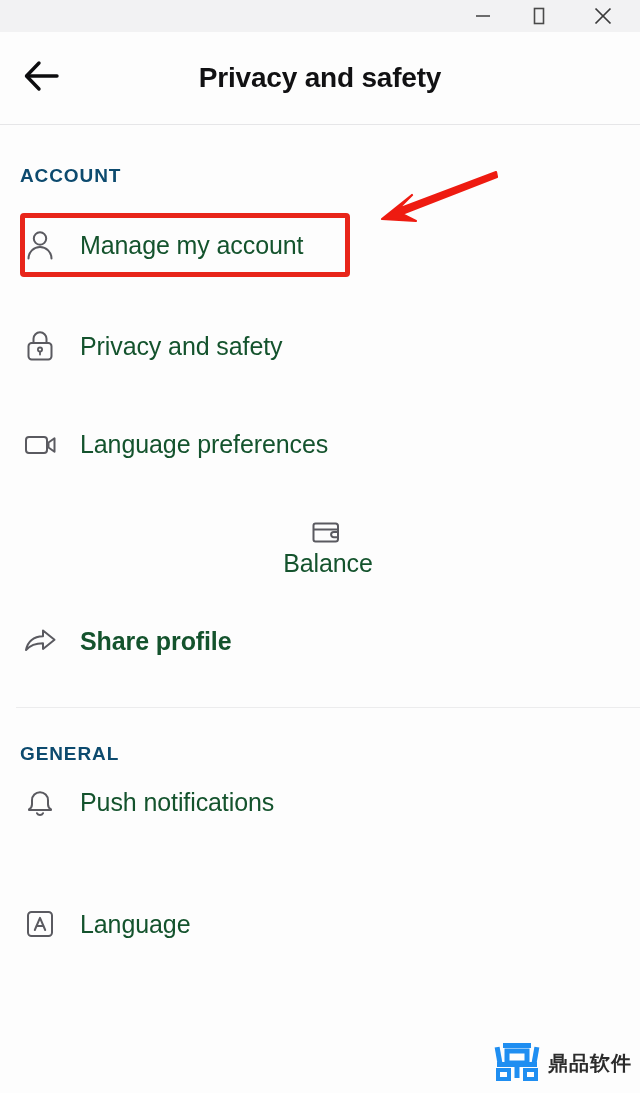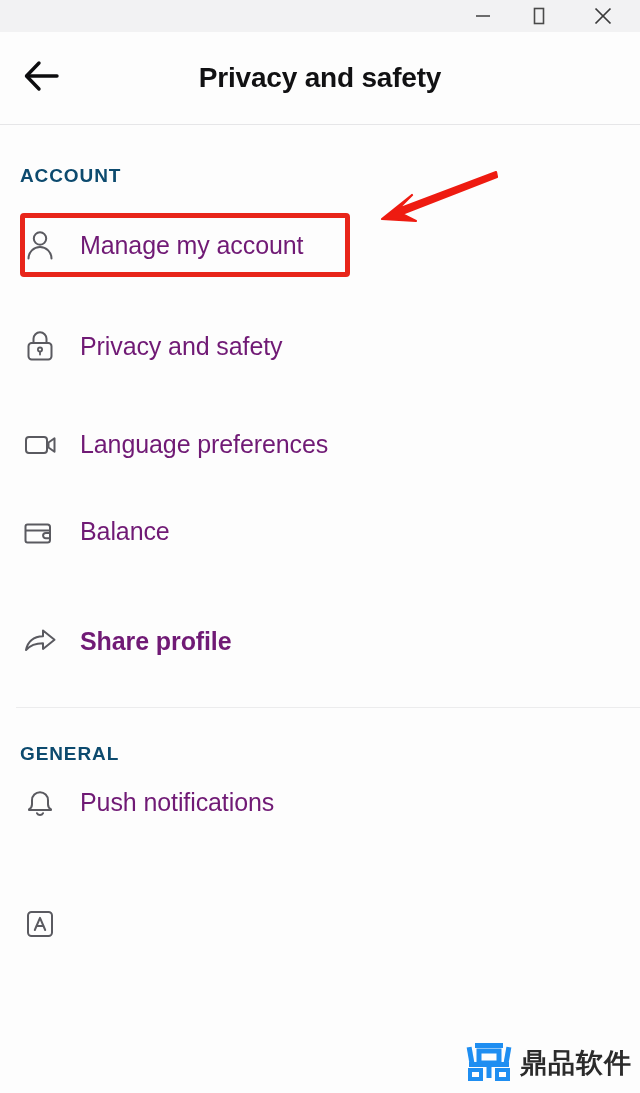--- a/index.html
+++ b/index.html
@@ -116,30 +116,30 @@
     margin-left: 16px;
     display: flex;
     align-items: center;
     justify-content: center;
     flex: none;
   }
   .row .ico svg { display: block; }
   .row .lbl {
     margin-left: 16px;
     font-size: 25px;
-    color: #701a75;
+    color: #14532d;
     letter-spacing: -0.1px;
     white-space: nowrap;
   }
 
   
   .row.r-manage   { top: 88px; }
   .row.r-privacy  { top: 189px; }
   .row.r-content  { top: 287px; }
-  .row.r-balance  { top: 374px; }
+  .row.r-balance  { top: 386px; flex-direction: column; }
   .row.r-share    { top: 484px; font-weight: bold; }
   .row.r-push     { top: 645px; align-items: center; }
   .row.r-language { top: 767px; }
   .row.r-wellbeing{ top: 865px; }
 
   
   .highlight-box {
     position: absolute;
     left: 20px;
     top: 213px;
@@ -164,21 +164,21 @@
     position: absolute;
     right: 8px;
     bottom: 6px;
     display: flex;
     align-items: center;
     gap: 8px;
   }
   .watermark .wm-logo { flex: none; }
   .watermark .wm-text {
     font-family: "DejaVu Sans", sans-serif;
-    font-size: 27px;
+    font-size: 20px;
     font-weight: 700;
     color: #2b2b2b;
     letter-spacing: 1px;
   }
 </style>
 </head>
 <body>
 
 <div class="titlebar">
   <div class="win-btn min">
@@ -288,20 +288,21 @@
   </div>
 
   <div class="row r-language">
     <span class="ico">
       <svg width="38" height="38" viewBox="0 0 38 38">
         <rect x="7" y="7" width="24" height="24" rx="3.5" fill="none" stroke="#5a5a60" stroke-width="2"></rect>
         <path d="M13.8 25 L19 12.8 L24.2 25" fill="none" stroke="#5a5a60" stroke-width="2" stroke-linejoin="round" stroke-linecap="round"></path>
         <line x1="15.8" y1="21" x2="22.2" y2="21" stroke="#5a5a60" stroke-width="2" stroke-linecap="round"></line>
       </svg>
     </span>
+    <span class="lbl">Language</span>
   </div>
 
 
 </div>
 
 <div class="highlight-box"></div>
 
 <div class="arrow-annotation">
   <svg width="130" height="72" viewBox="0 0 130 72">
     <path d="M128 4 L30 41 L44 27 L14 51 L48 53 L34 46 L129 9 Z" fill="#ee1b11" stroke="#ee1b11" stroke-width="2.2" stroke-linejoin="round"></path>

